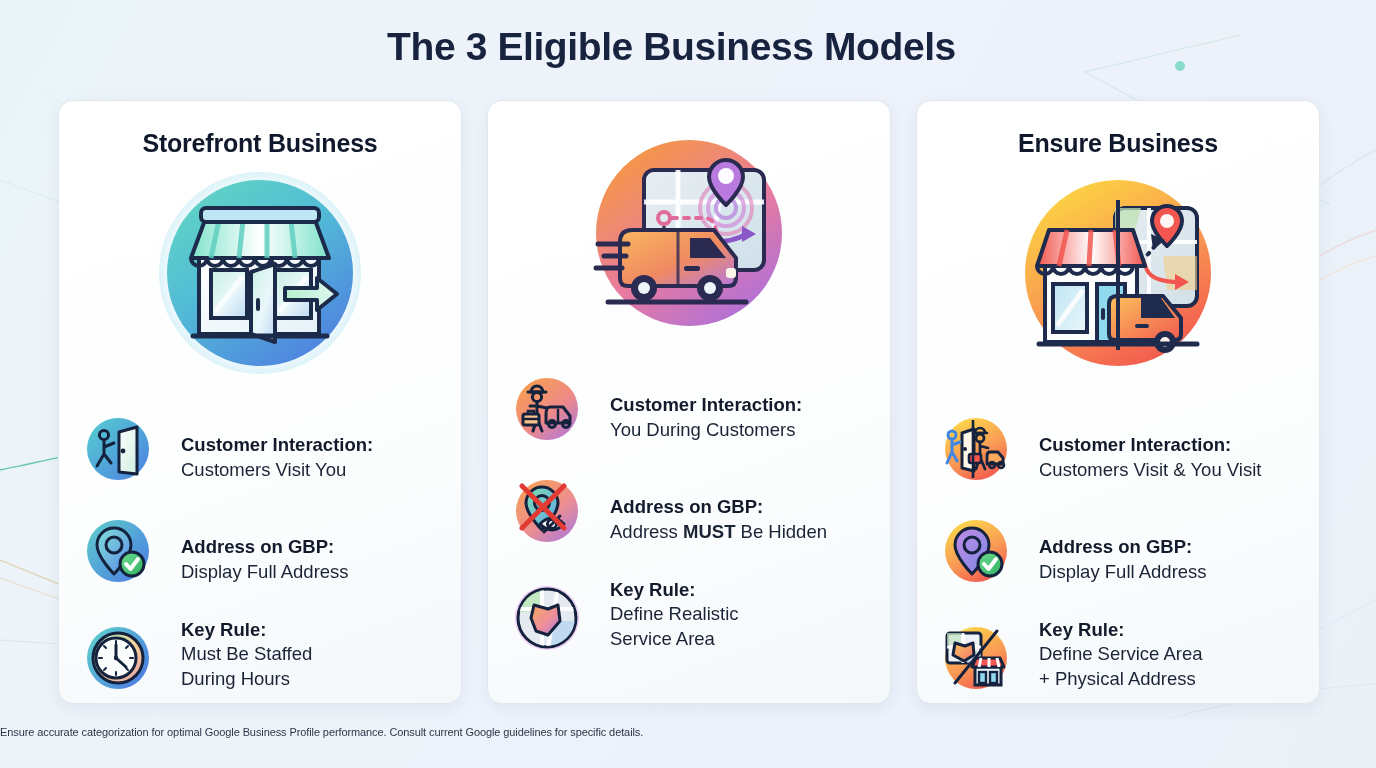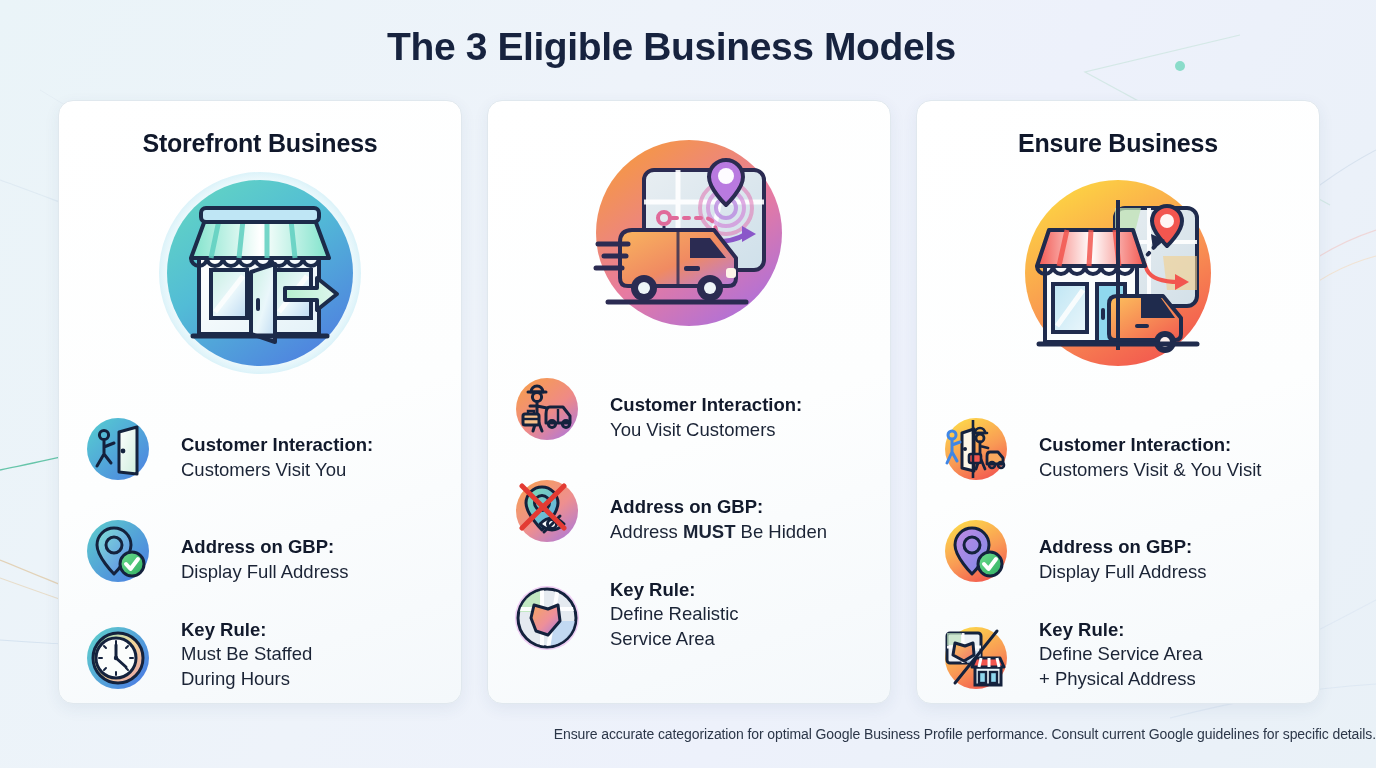--- a/index.html
+++ b/index.html
@@ -132,22 +132,22 @@
   
   .card-3 .feature-text { position: relative; }
   .card-3 .feature-value .ln { white-space: nowrap; }
 
   
   .footer {
     position: absolute;
     left: 0;
     top: 726px;
     width: 1376px;
-    text-align: right;
-    font-size: 14px;
+    text-align: left;
+    font-size: 11px;
     color: #2b3648;
     letter-spacing: -0.1px;
   }
 </style>
 </head>
 <body>
 
 <div id="stage">
 
   <svg class="bg-deco" viewBox="0 0 1376 768">
@@ -416,21 +416,21 @@
               <path d="M23 26 L23 42 M23 42 L19 55 M23 42 L28 55 M23 30 L33 32" fill="none" stroke="#14223d" stroke-width="3" stroke-linecap="round"></path>
               <path d="M16 30 L23 30" stroke="#14223d" stroke-width="3" stroke-linecap="round"></path>
 
               <rect x="9" y="38" width="16" height="11" rx="2" fill="#f8c089" stroke="#14223d" stroke-width="3"></rect>
               <path d="M14 38 L14 35 L20 35 L20 38" fill="none" stroke="#14223d" stroke-width="2.4"></path>
               <line x1="9" y1="43" x2="25" y2="43" stroke="#14223d" stroke-width="2.4"></line>
             </svg>
           </span>
           <span class="feature-text">
             <span class="feature-label">Customer Interaction:</span>
-            <span class="feature-value"><span class="ln">You Visit Customers</span></span>
+            <span class="feature-value"><span class="ln">You During Customers</span></span>
           </span>
         </div>
 
         <div class="feature">
           <span class="feature-icon">
             <svg width="66" height="66" viewBox="0 0 66 66">
               <defs>
                 <linearGradient id="g2a" x1="10%" y1="0%" x2="90%" y2="100%">
                   <stop offset="0%" stop-color="#f6a055"></stop>
                   <stop offset="55%" stop-color="#ee8f8f"></stop>

